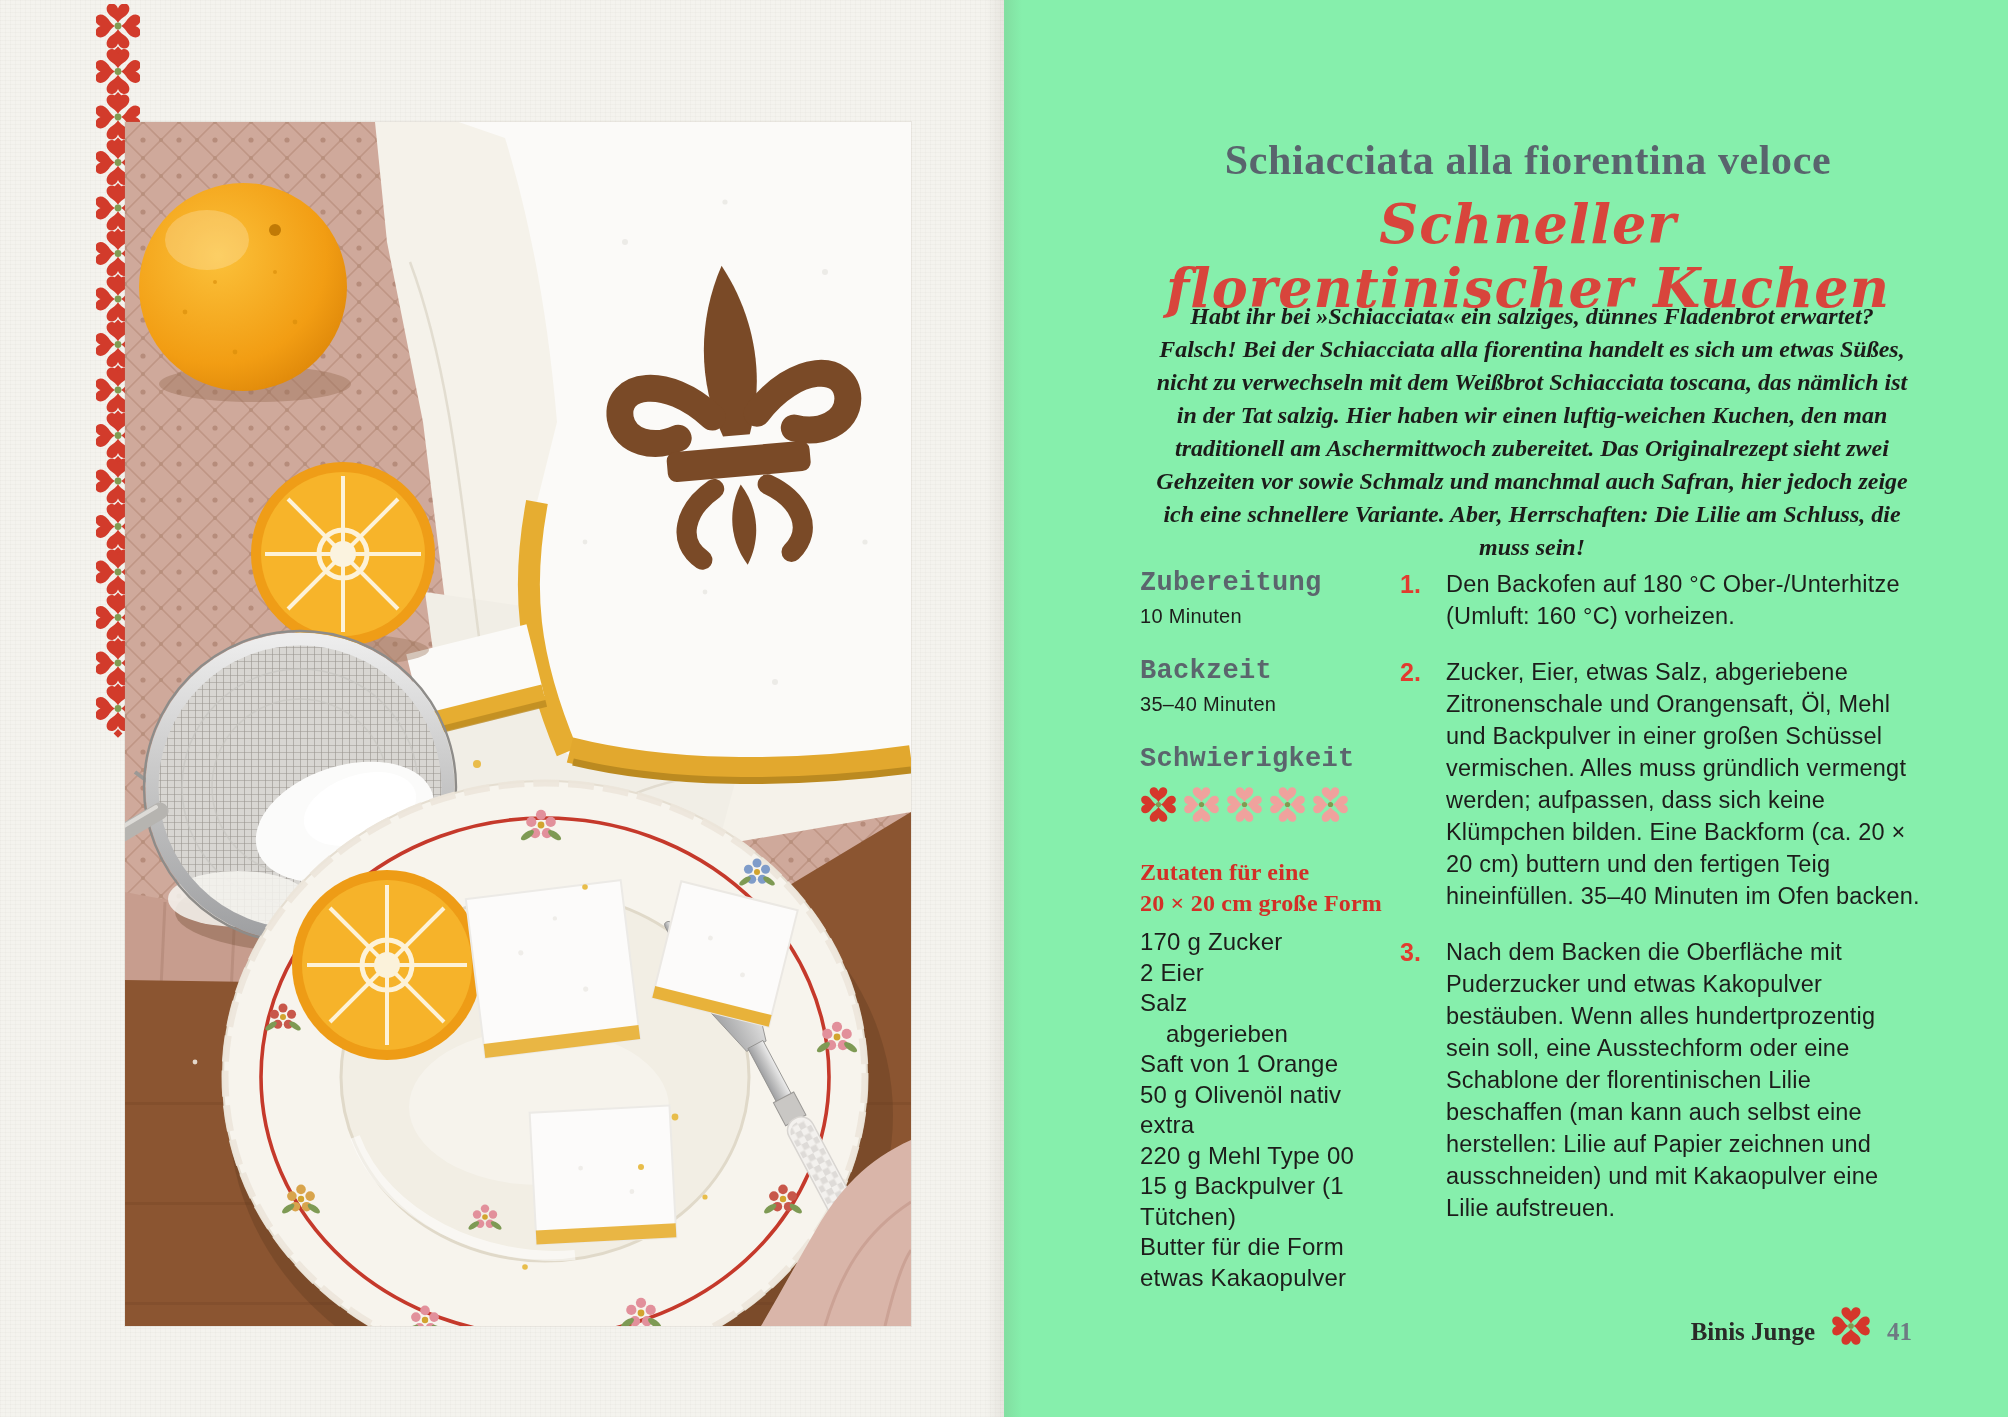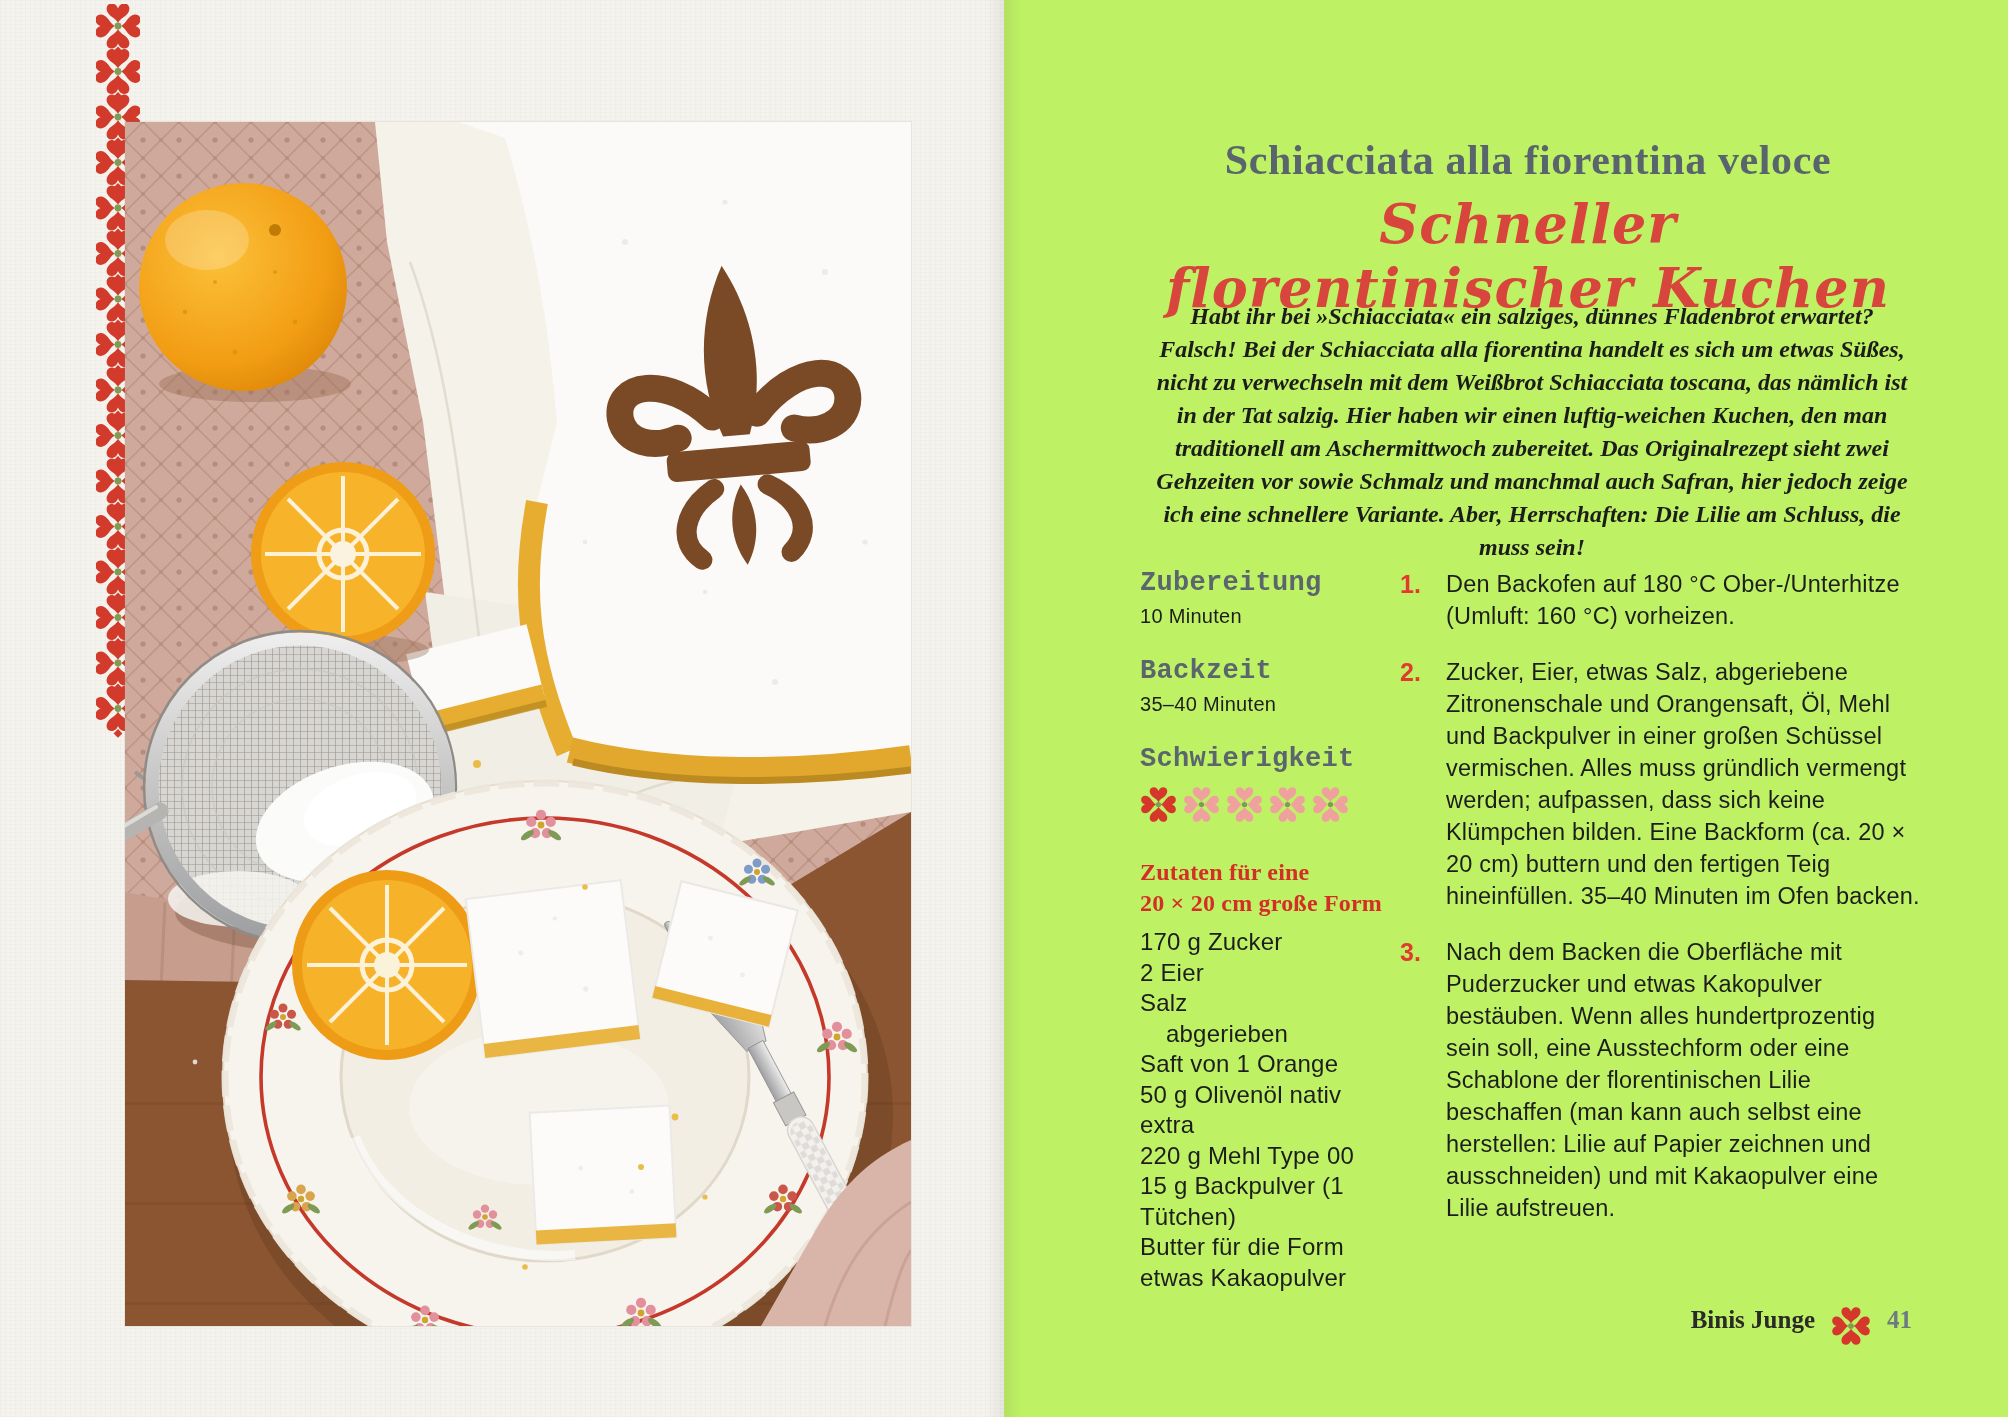--- a/index.html
+++ b/index.html
@@ -11,21 +11,21 @@
   
   .page-left{
     position:absolute;left:0;top:0;width:1004px;height:1417px;
     background:
       repeating-linear-gradient(0deg, rgba(120,110,95,.035) 0 1px, transparent 1px 4px),
       repeating-linear-gradient(90deg, rgba(120,110,95,.030) 0 1px, transparent 1px 5px),
       #f4f3ee;
   }
   .page-right{
     position:absolute;left:1004px;top:0;width:1004px;height:1417px;
-    background:#bef264;
+    background:#86efac;
   }
   .gutter{
     position:absolute;left:986px;top:0;width:36px;height:100%;
     background:linear-gradient(90deg,transparent,rgba(95,82,66,.07) 40%,rgba(95,82,66,.10) 55%,transparent);
     pointer-events:none;
   }
   
   .ornament-border{position:absolute;left:96px;top:4px;width:44px;height:742px;}
   
   .photo{position:absolute;left:125px;top:122px;width:786px;height:1204px;box-shadow:0 0 0 1px rgba(150,135,115,.12);}
@@ -74,21 +74,21 @@
     position:absolute;left:256px;top:568px;width:520px;margin:0;padding:0;list-style:none;
   }
   .steps li{display:grid;grid-template-columns:46px 1fr;margin-bottom:24px;}
   .step-num{
     font-weight:700;font-size:25px;color:#e23b2e;letter-spacing:.2px;line-height:32px;
   }
   .step-text{
     font-size:23.5px;line-height:32px;color:#1d1d1b;letter-spacing:.2px;
   }
   .page-footer{
-    position:absolute;right:0;top:1306px;display:flex;align-items:flex-start;gap:16px;
+    position:absolute;right:0;top:1306px;display:flex;align-items:flex-end;gap:16px;
   }
   .author{
     font-family:"Liberation Serif",serif;font-weight:700;font-size:25px;color:#2a2a28;
   }
   .foot-fl{width:40px;height:40px;color:#d5372b;}
   .page-num{
     font-family:"Liberation Serif",serif;font-weight:700;font-size:25px;color:#6e7a83;
   }
 </style>
 </head>

